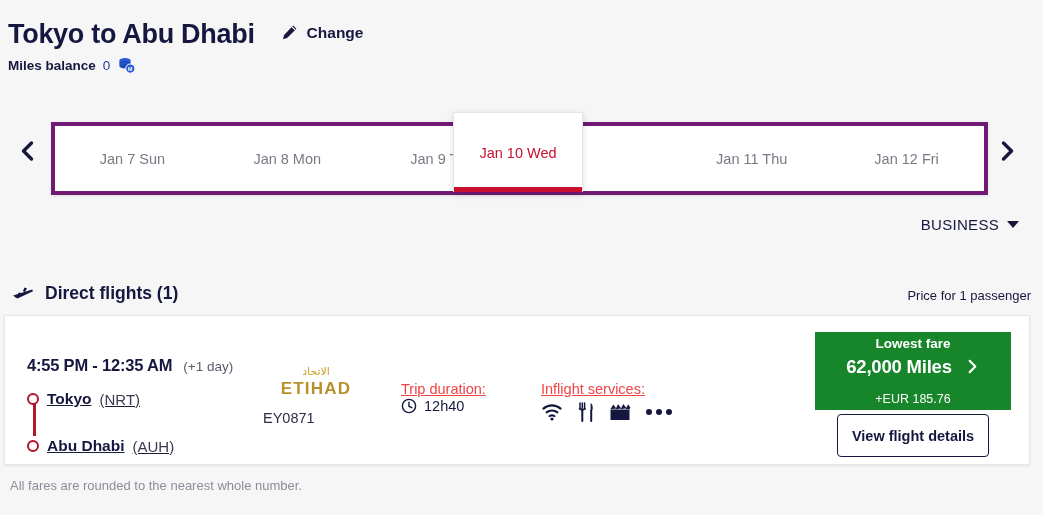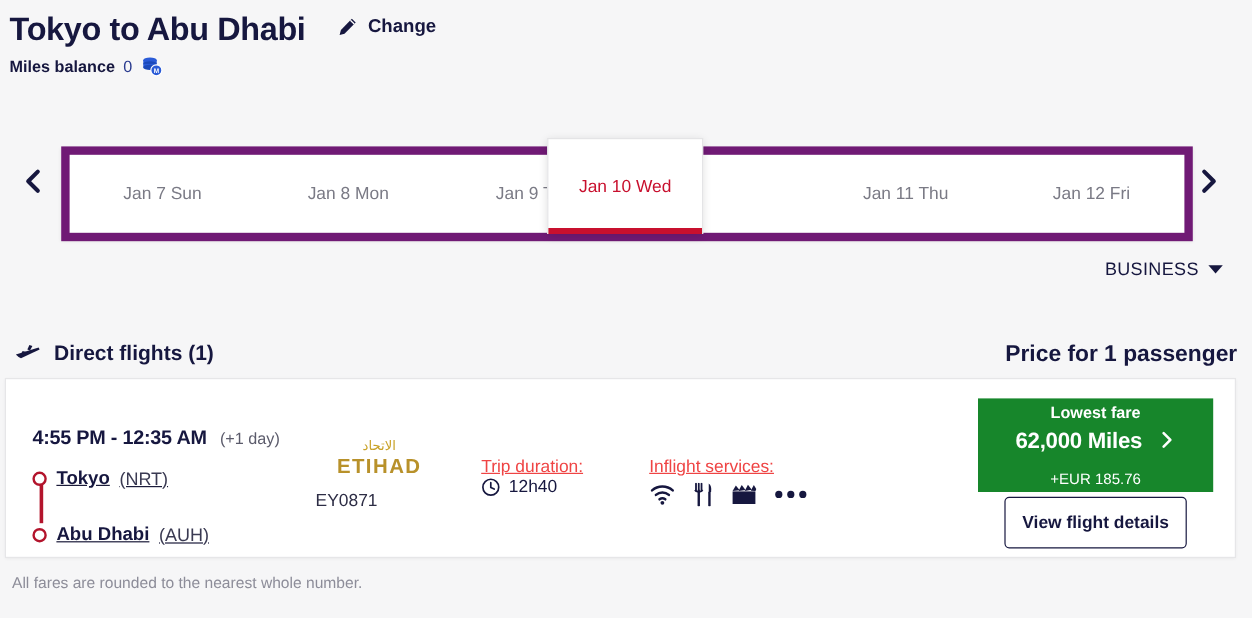--- a/index.html
+++ b/index.html
@@ -13,21 +13,21 @@
     font-family: "Liberation Sans", sans-serif;
     color: #1b1b3a;
     overflow: hidden;
     position: relative;
   }
 
   
   .header {
     position: absolute;
     left: 8px;
-    top: 10px;
+    top: 20px;
     width: 1020px;
   }
   .title-row {
     display: flex;
     align-items: baseline;
     gap: 26px;
   }
   .page-title {
     font-size: 27px;
     font-weight: bold;
@@ -98,21 +98,21 @@
   .nav-arrow.next { left: 990px; }
   .nav-arrow svg { display: block; }
 
   .date-tabs {
     position: absolute;
     left: 51px;
     top: 18px;
     width: 929px;
     height: 65px;
     background: #ffffff;
-    border: 7px solid #701a75;
+    border: 4px solid #701a75;
     box-shadow: 0 1px 3px rgba(0,0,0,0.09);
     display: flex;
   }
   .date-tab {
     flex: 1;
     display: flex;
     align-items: center;
     justify-content: center;
     font-size: 14.5px;
     color: #7a7a85;
@@ -184,22 +184,22 @@
     align-items: center;
     gap: 11px;
   }
   .plane-icon { display: block; width: 22px; height: 20px; }
   .section-title {
     font-size: 17.5px;
     font-weight: bold;
     color: #16173f;
   }
   .price-note {
-    font-size: 19px;
-    font-weight: bold;
+    font-size: 13px;
+    font-weight: normal;
     color: #16173f;
     position: relative;
     top: 2px;
   }
 
   
   .flight-card {
     position: absolute;
     left: 4px;
     top: 315px;

